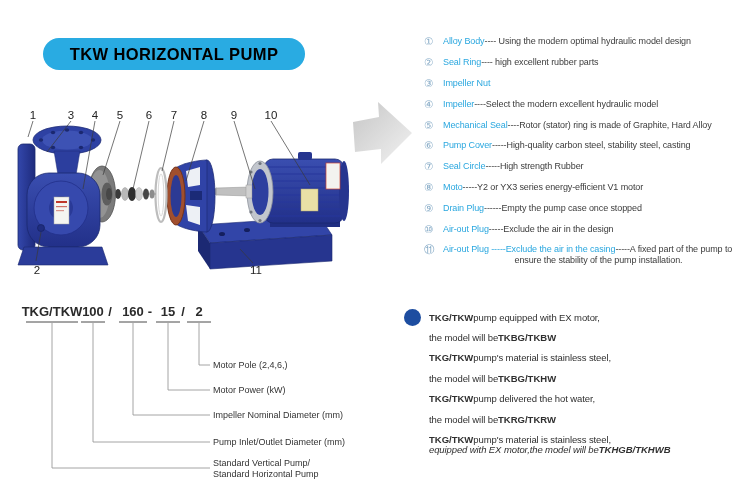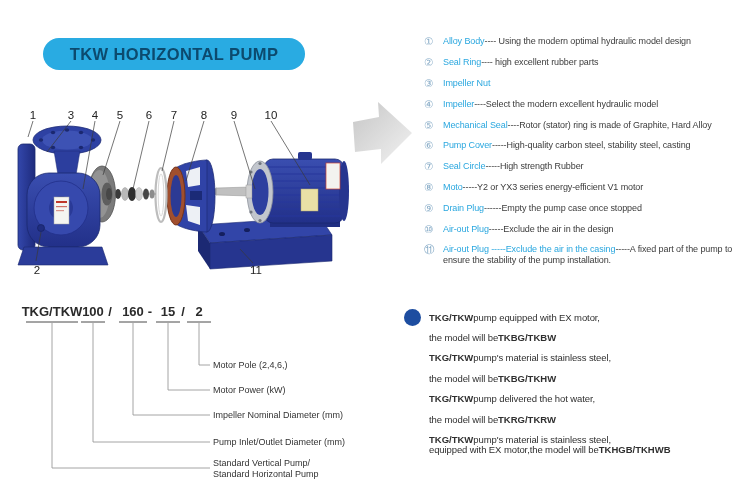--- a/index.html
+++ b/index.html
@@ -8,52 +8,52 @@
     background:#ffffff;
     font-family:"Liberation Sans", sans-serif;
     -webkit-font-smoothing:antialiased;
   }
   
   .banner{
     position:absolute;left:43px;top:38px;width:262px;height:32px;
     background:var(--accent,#29abe2);border-radius:16px;
     display:flex;align-items:center;justify-content:center;
   }
-  .banner-text{color:#0c4a6e;font-weight:bold;font-size:16.5px;letter-spacing:.4px;}
+  .banner-text{color:#000000;font-weight:bold;font-size:16.5px;letter-spacing:.4px;}
   
   .diagram-svg{position:absolute;left:10px;top:97px;}
   .arrow-svg{position:absolute;left:348px;top:96px;}
   
   .parts-list{position:absolute;left:424px;top:31px;width:330px;}
   .pl-item{
     position:relative;padding-left:19px;height:20.8px;
     display:flex;align-items:center;white-space:nowrap;
     font-size:9px;color:#3c3c3c;letter-spacing:-0.1px;
   }
   .pl-item.two{display:block;height:auto;line-height:10.6px;padding-top:5px;white-space:nowrap;}
   .pl-num{
     position:absolute;left:0;top:50%;transform:translateY(-50%);
     color:#85aac6;font-size:10.5px;
   }
   .pl-item.two .pl-num{top:10px;}
   .pl-name{color:var(--partname,#2aa7df);}
-  .pl-desc2{display:block;}
+  .pl-desc2{display:block;text-align:center;}
   
   .model-svg{position:absolute;left:20px;top:298px;}
   
   .variants{position:absolute;left:398px;top:307px;width:356px;}
   .v-bullet{
     position:absolute;left:6px;top:2px;width:17px;height:17px;border-radius:50%;
     background:var(--bullet,#1d4da0);
   }
   .v-line{
     margin-left:31px;font-size:9.5px;color:#2f2f2f;height:20.4px;
     display:flex;align-items:center;white-space:nowrap;letter-spacing:-0.1px;
   }
-  .v-line:last-child{margin-top:-10px;}
+  .v-line:last-child{margin-top:-10px;font-style:italic;}
   .v-line b{font-weight:bold;letter-spacing:0;}
 </style>
 </head>
 <body style="--accent: #29abe2; --partname: #2aa7df; --bullet: #1d4da0;">
 
 <div class="banner">
   <span class="banner-text">TKW HORIZONTAL PUMP</span>
 </div>
 
 <svg class="diagram-svg" width="345" height="195" viewBox="0 0 345 195">

